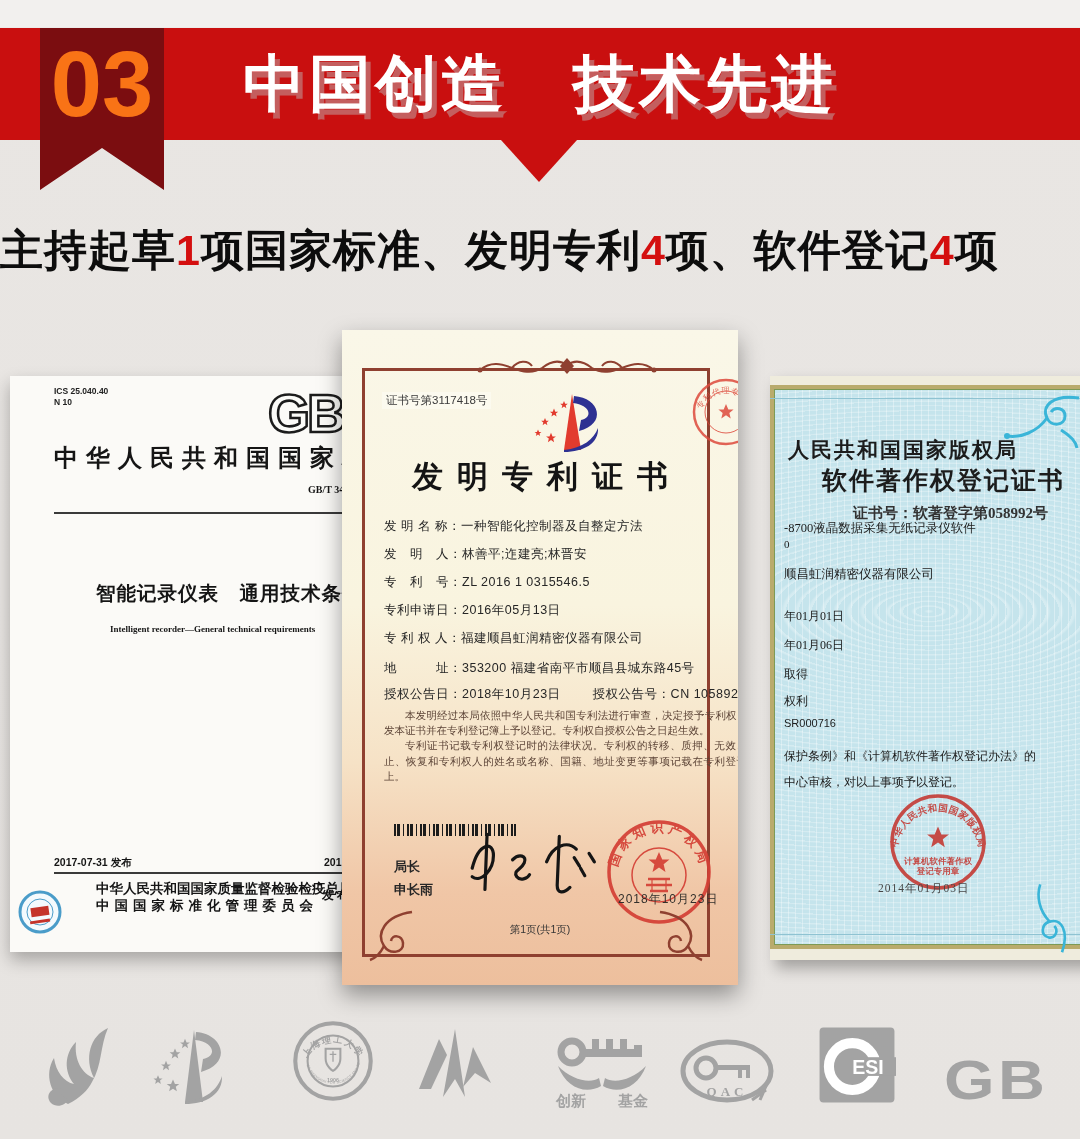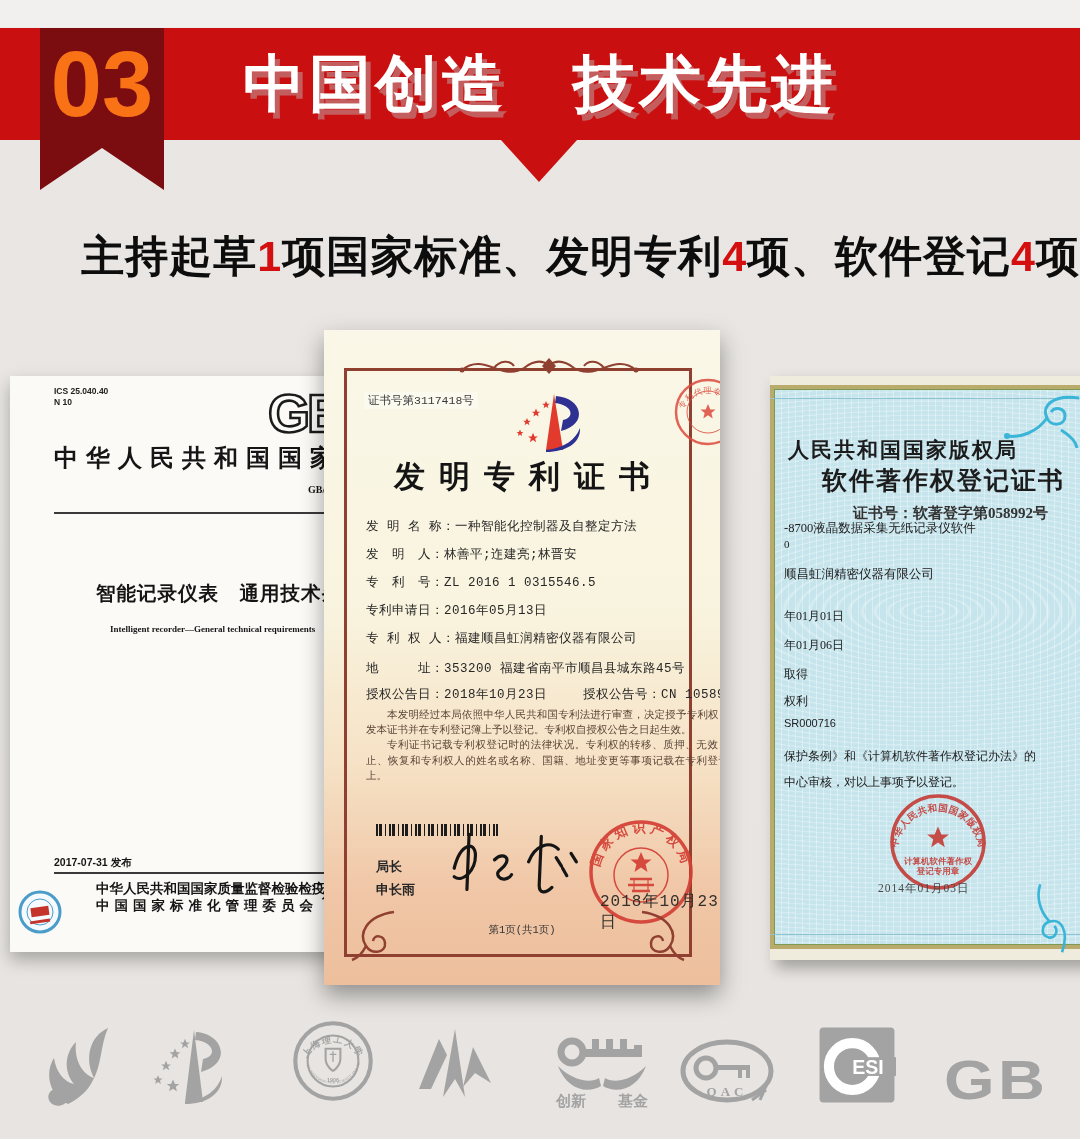--- a/index.html
+++ b/index.html
@@ -9,21 +9,21 @@
   .abs{position:absolute;}
   
   .banner{left:0;top:28px;width:1080px;height:112px;background:#c90f0f;}
   .banner-title{width:100%;text-align:center;line-height:112px;font-size:62px;font-weight:bold;
     color:#ffffff;letter-spacing:4px;text-shadow:5px 6px 0 rgba(190,190,190,.45);white-space:pre;}
   .ribbon{left:40px;top:28px;width:124px;height:162px;background:#7b0d10;
     clip-path:polygon(0 0,100% 0,100% 100%,50% 74%,0 100%);z-index:3;}
   .ribbon-num{display:block;text-align:center;font-size:92px;font-weight:bold;color:#f97316;line-height:112px;}
   .pointer{left:501px;top:140px;width:0;height:0;border-left:38px solid transparent;
     border-right:38px solid transparent;border-top:42px solid #c90f0f;}
-  .subtitle{left:0;top:228px;width:1080px;text-align:right;font-size:43px;font-weight:bold;
+  .subtitle{left:0;top:222px;width:1080px;text-align:left;font-size:43px;font-weight:bold;
     color:#0d0d0d;letter-spacing:1px;}
   .subtitle .num{color:#d40f0f;}
   
   .doc{box-shadow:0 8px 16px rgba(0,0,0,.28);overflow:hidden;padding-left:32px;}
   
   .doc-left{left:10px;top:376px;width:348px;height:576px;background:#fbfaf7;z-index:1;
     font-family:"Liberation Serif",serif;color:#151515;}
   .ics{left:44px;top:10px;font:bold 8.5px/1.3 "Liberation Sans",sans-serif;color:#222;}
   .std-heading{left:44px;top:66px;font-size:24px;font-weight:bold;letter-spacing:8px;white-space:nowrap;}
   .std-code{left:298px;top:108px;font:bold 10px "Liberation Serif",serif;white-space:nowrap;}
@@ -43,35 +43,35 @@
     background-image:repeating-linear-gradient(90deg,rgba(255,255,255,.35) 0 1px,rgba(255,255,255,0) 1px 7px),
       repeating-radial-gradient(ellipse 60px 22px at 50% 40%,rgba(255,255,255,.28) 0 2px,rgba(255,255,255,0) 5px 13px);
     border:4px solid #b9ab6c;box-shadow:inset 0 0 0 1px #7d9a55;}
   .inner-line{left:0;top:22px;right:13px;bottom:25px;border:1px solid #8fc3d2;border-left:none;}
   .cr-head{left:18px;top:60px;font-size:21px;font-weight:bold;letter-spacing:2px;white-space:nowrap;}
   .cr-title{left:16px;top:88px;font-size:25px;font-weight:bold;letter-spacing:2px;white-space:nowrap;margin-left:36px;}
   .cr-certno{left:83px;top:128px;font-size:15px;color:#333;white-space:nowrap;font-weight:bold;}
   .cr-line{left:14px;font-size:12.5px;white-space:nowrap;}
   .cr-date{left:108px;top:505px;font-size:11.5px;color:#474747;z-index:4;letter-spacing:1px;}
   
-  .cert-mid{left:324px;top:330px;width:364px;height:655px;z-index:2;
+  .cert-mid{left:342px;top:330px;width:364px;height:655px;z-index:2;
     box-shadow:0 10px 22px rgba(0,0,0,.38);overflow:hidden;
     background:linear-gradient(180deg,#faf7e8 0%,#f9f4df 42%,#f6e2c6 66%,#f0c6a6 86%,#edbf9d 100%);
-    font-family:Liberation Mono, monospace;color:#262626;}
+    font-family:Liberation Sans, sans-serif;color:#262626;}
   .inner-border{left:20px;top:38px;right:28px;bottom:28px;border:3px solid #8f4030;}
   .certno{left:40px;top:62px;font-size:11.5px;color:#3a3a3a;background:rgba(252,250,240,.85);padding:1px 4px;}
   .pat-title{left:0;right:0;top:126px;text-align:center;font-size:31px;font-weight:bold;
     letter-spacing:14px;text-indent:14px;color:#141414;}
   .pat-row{left:42px;font-size:12.5px;letter-spacing:.5px;white-space:nowrap;}
   .pat-paras{left:42px;top:378px;width:374px;font-size:10.5px;color:#5c4437;line-height:1.45;text-align:justify;}
   .pat-paras p{margin:0;text-indent:2em;}
   .barcode{left:52px;top:494px;width:122px;height:12px;
     background:repeating-linear-gradient(90deg,#1c1c1c 0 2px,transparent 2px 3px,#1c1c1c 3px 6px,transparent 6px 9px,#1c1c1c 9px 10px,transparent 10px 13px);}
   .signer{left:52px;font-size:13px;font-weight:bold;}
-  .stamp-date{left:276px;top:561px;font-size:16px;color:#33302c;z-index:4;letter-spacing:1px;}
+  .stamp-date{left:276px;top:561px;font-size:12px;color:#33302c;z-index:4;letter-spacing:1px;}
   .page-no{left:0;right:0;top:593px;text-align:center;font-size:10.5px;color:#333;}
   
   .logo{position:absolute;color:#a3a3a3;fill:#a3a3a3;}
   .gb-big{font-size:58px;font-weight:bold;letter-spacing:3px;transform:scaleX(1.12) scaleY(.95);transform-origin:left top;}
   .fund-txt{position:absolute;top:64px;font-size:15px;font-weight:bold;color:#a3a3a3;}
 </style>
 </head>
 <body>
 
 <div class="page">

